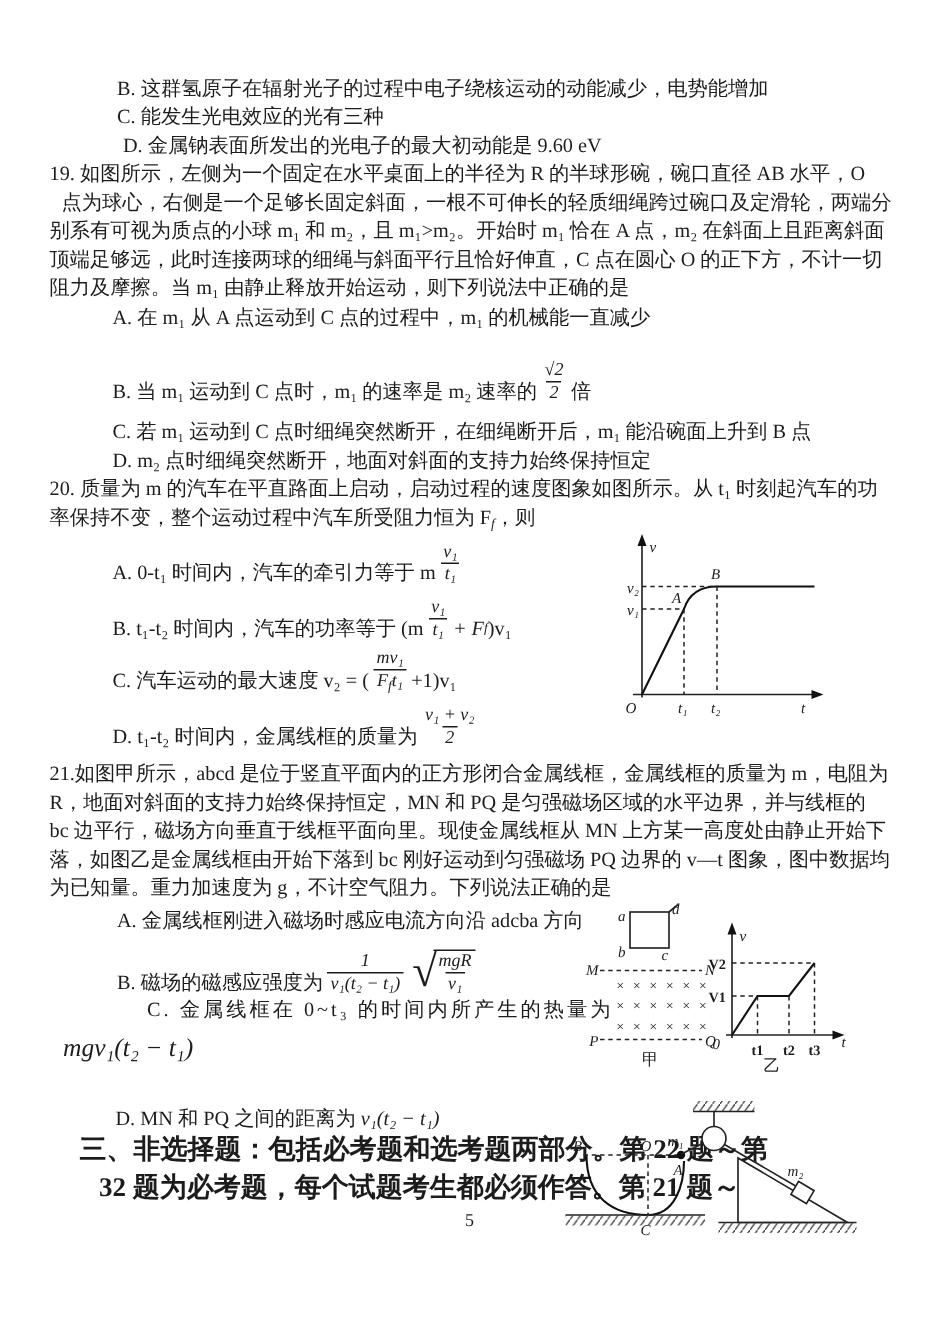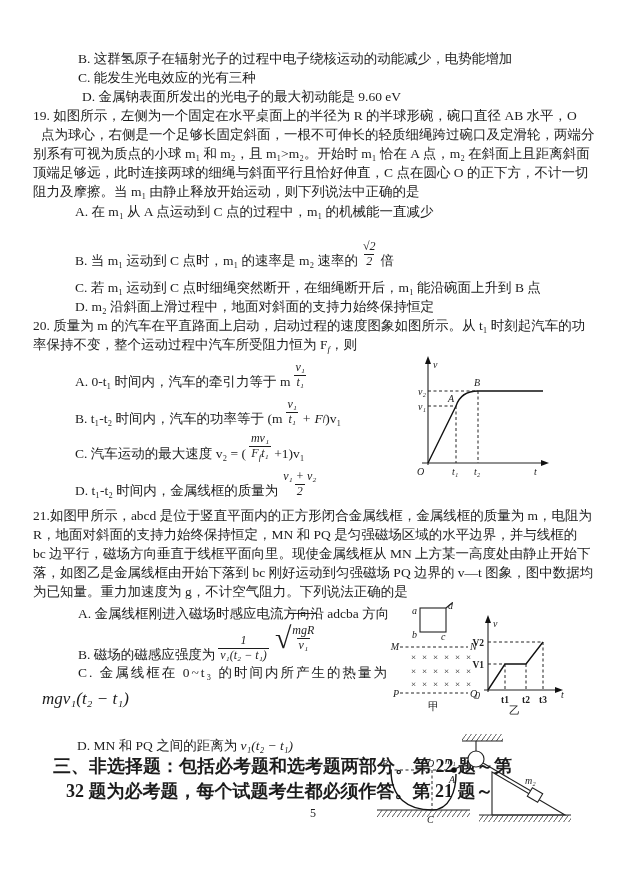--- a/index.html
+++ b/index.html
@@ -12,21 +12,21 @@
   .row{display:flex;align-items:flex-end;}
   .frac{display:inline-flex;flex-direction:column;align-items:center;
         font-style:italic;font-size:12px;line-height:1.15;margin:0 3px;vertical-align:middle;}
   .frac .num{padding:0 2px;}
   .frac .den{border-top:1px solid #1c1c1c;padding:0 2px;}
   .math{font-style:italic;}
   .sub{font-size:9px;vertical-align:-3px;font-style:italic;}
   .sqrt{display:inline-flex;align-items:center;margin-left:3px;}
   .sqrt .radical{font-size:30px;line-height:26px;font-style:normal;margin-right:-2px;}
   .sqrt .radicand{border-top:1.3px solid #1c1c1c;}
-  .spread{letter-spacing:2px;}
+  .spread{letter-spacing:2px;margin-left:20px;}
   .bold{font-weight:bold;font-size:18px;}
   .pagenum{font-size:12px;}
   svg{position:absolute;overflow:visible;}
   svg text{font-family:"Liberation Serif","DejaVu Serif",serif;fill:#1c1c1c;}
   .figlabel{font-size:10px;font-style:italic;}
   .figlabel-bold{font-size:9.5px;font-weight:bold;}
   .caption{font-size:11px;}
   .cross{font-size:9px;}
   .stroke{stroke:#222;stroke-width:1.1;fill:none;}
   .stroke-thick{stroke:#111;stroke-width:1.4;fill:none;}
@@ -51,21 +51,21 @@
 <div class="line row" style="left:75px;top:237px;height:32px">
   <span>B. 当 m₁ 运动到 C 点时，m₁ 的速率是 m₂ 速率的</span>
   <span class="frac">
     <span class="num">√2</span>
     <span class="den">2</span>
   </span>
   <span>倍</span>
 </div>
 
 <div class="line" style="left:75px;top:279px">C. 若 m₁ 运动到 C 点时细绳突然断开，在细绳断开后，m₁ 能沿碗面上升到 B 点</div>
-<div class="line" style="left:75px;top:298px">D. m₂ 沿斜面上滑过程中，地面对斜面的支持力始终保持恒定</div>
+<div class="line" style="left:75px;top:298px">D. m₂ 点时细绳突然断开，地面对斜面的支持力始终保持恒定</div>
 
 <div class="line" style="left:33px;top:317px">20. 质量为 m 的汽车在平直路面上启动，启动过程的速度图象如图所示。从 t₁ 时刻起汽车的功</div>
 <div class="line" style="left:33px;top:336px">
   <span>率保持不变，整个运动过程中汽车所受阻力恒为 F</span><span class="sub">f</span><span>，则</span>
 </div>
 
 <div class="line row" style="left:75px;top:360px;height:30px">
   <span>A. 0-t₁ 时间内，汽车的牵引力等于 m</span>
   <span class="frac">
     <span class="num">v₁</span>
@@ -110,21 +110,21 @@
 
 <div class="line row" style="left:78px;top:627px;height:36px">
   <span>B. 磁场的磁感应强度为</span>
   <span class="frac">
     <span class="num">1</span>
     <span class="den">v₁(t₂ − t₁)</span>
   </span>
   <span class="sqrt">
     <span class="radical">√</span>
     <span class="radicand">
-      <span class="frac" style="margin:10px 1px;">
+      <span class="frac" style="margin:0 1px;">
         <span class="num">mgR</span>
         <span class="den">v₁</span>
       </span>
     </span>
   </span>
 </div>
 
 <div class="line spread" style="left:78px;top:664px">C. 金属线框在 0~t₃ 的时间内所产生的热量为</div>
 <div class="line math" style="left:42px;top:690px;font-size:17px">mgv₁(t₂ − t₁)</div>
 

